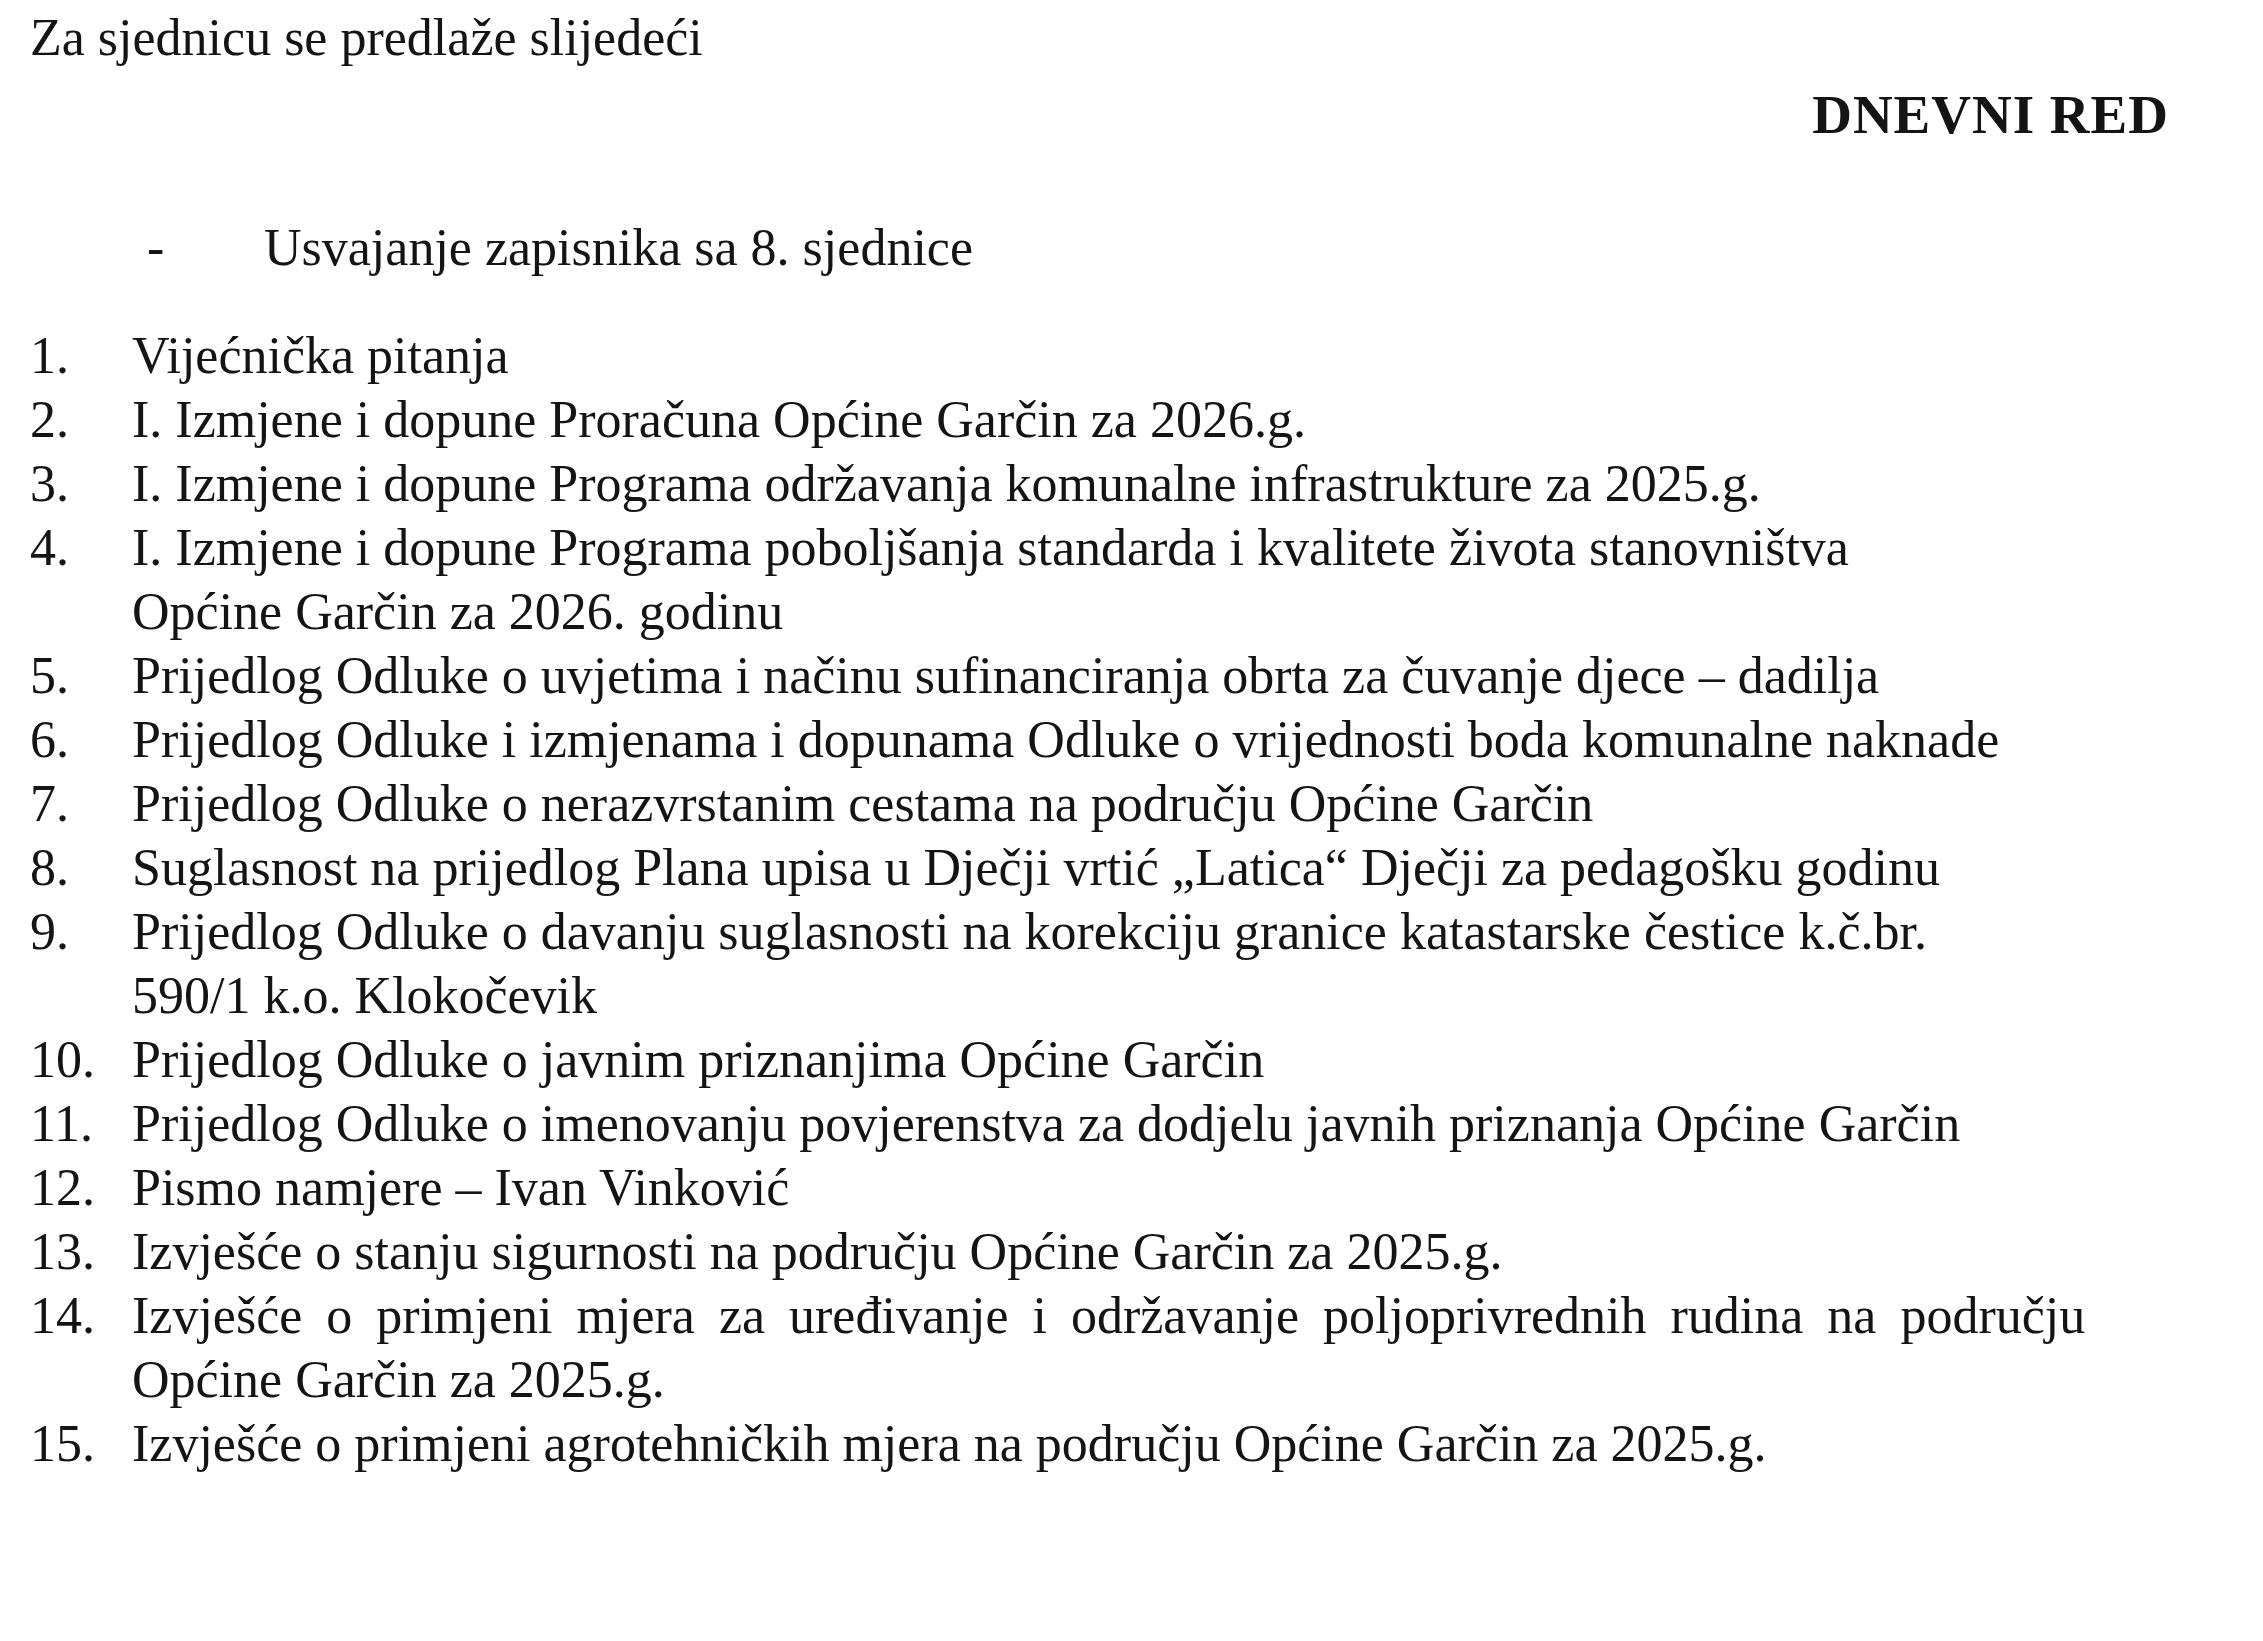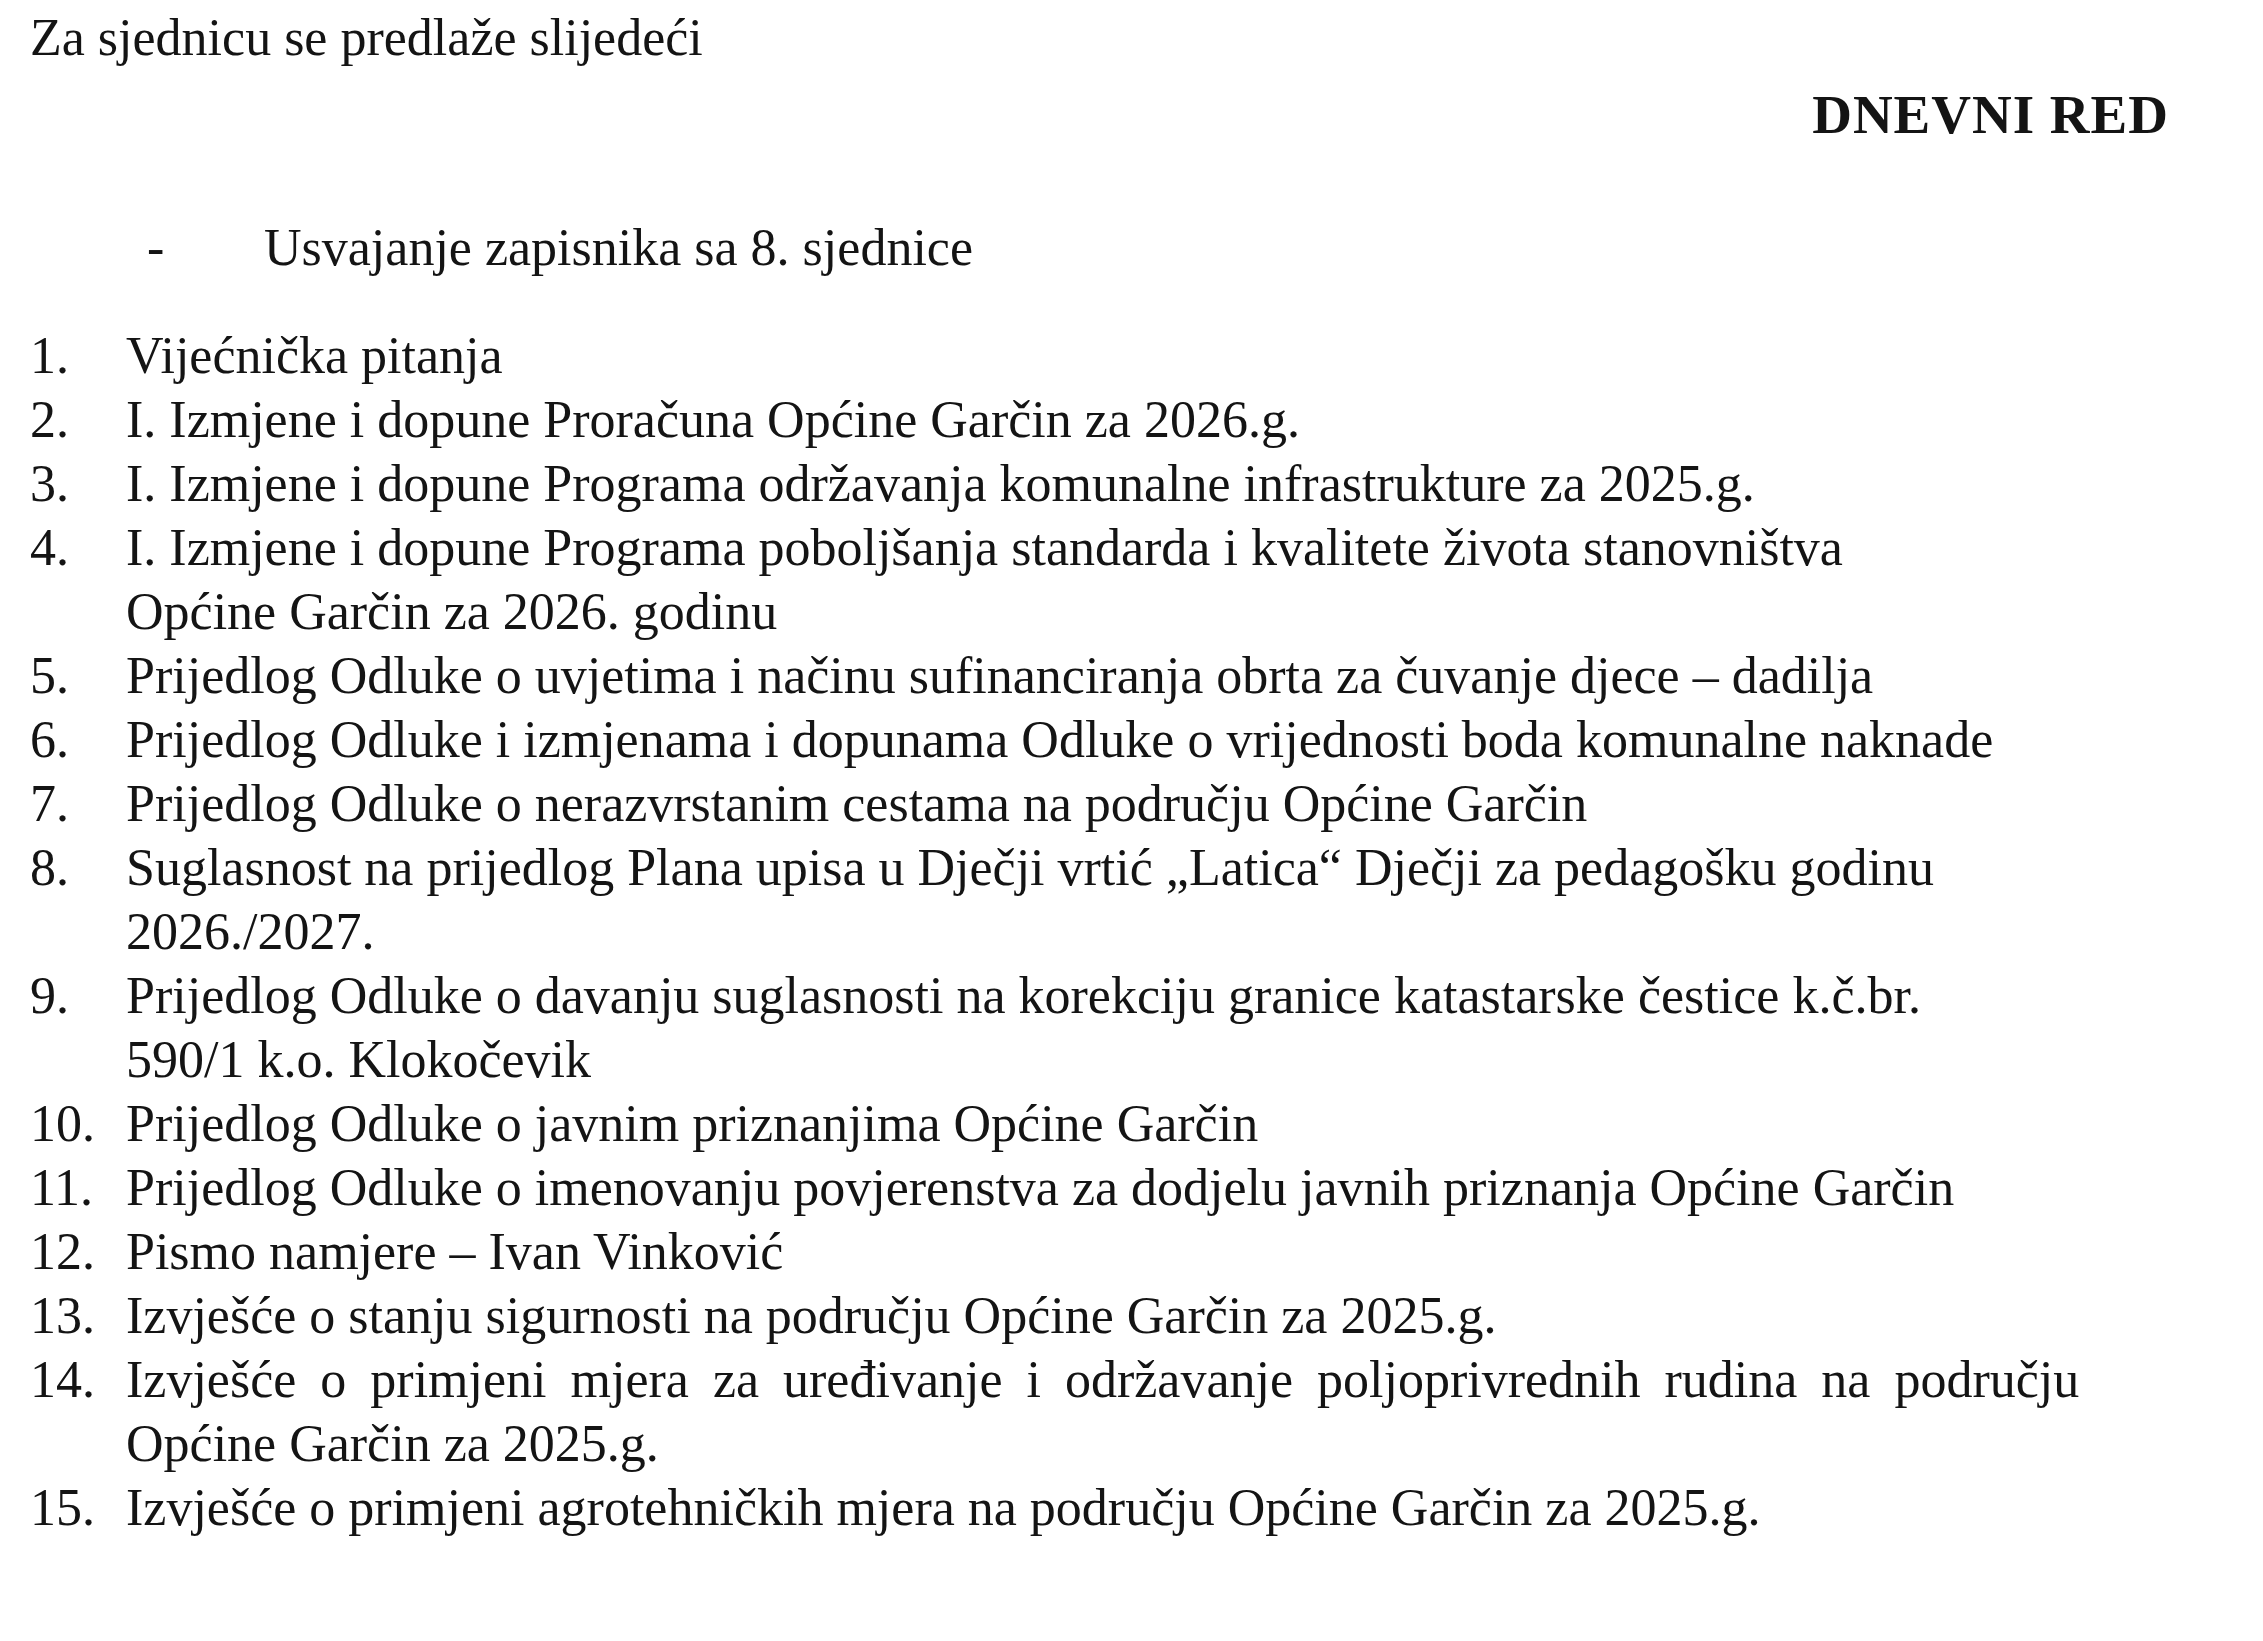--- a/index.html
+++ b/index.html
@@ -65,21 +65,21 @@
     font-size: 52px;
     line-height: 64px;
   }
   .num {
     position: absolute;
     left: 30px;
     white-space: nowrap;
   }
   .line-text {
     position: absolute;
-    left: 126px;
+    left: 132px;
     white-space: nowrap;
   }
   .line-text.justified {
     word-spacing: 11px;
   }
 </style>
 </head>
 <body>
 
 <div class="page">
@@ -122,23 +122,20 @@
       </div>
       <div class="item-line">
         <span class="num">7.</span>
         <span class="line-text">Prijedlog Odluke o nerazvrstanim cestama na području Općine Garčin</span>
       </div>
       <div class="item-line">
         <span class="num">8.</span>
         <span class="line-text">Suglasnost na prijedlog Plana upisa u Dječji vrtić „Latica“ Dječji za pedagošku godinu</span>
       </div>
       <div class="item-line">
-        <span class="line-text">2026./2027.</span>
-      </div>
-      <div class="item-line">
         <span class="num">9.</span>
         <span class="line-text">Prijedlog Odluke o davanju suglasnosti na korekciju granice katastarske čestice k.č.br.</span>
       </div>
       <div class="item-line">
         <span class="line-text">590/1 k.o. Klokočevik</span>
       </div>
       <div class="item-line">
         <span class="num">10.</span>
         <span class="line-text">Prijedlog Odluke o javnim priznanjima Općine Garčin</span>
       </div>

